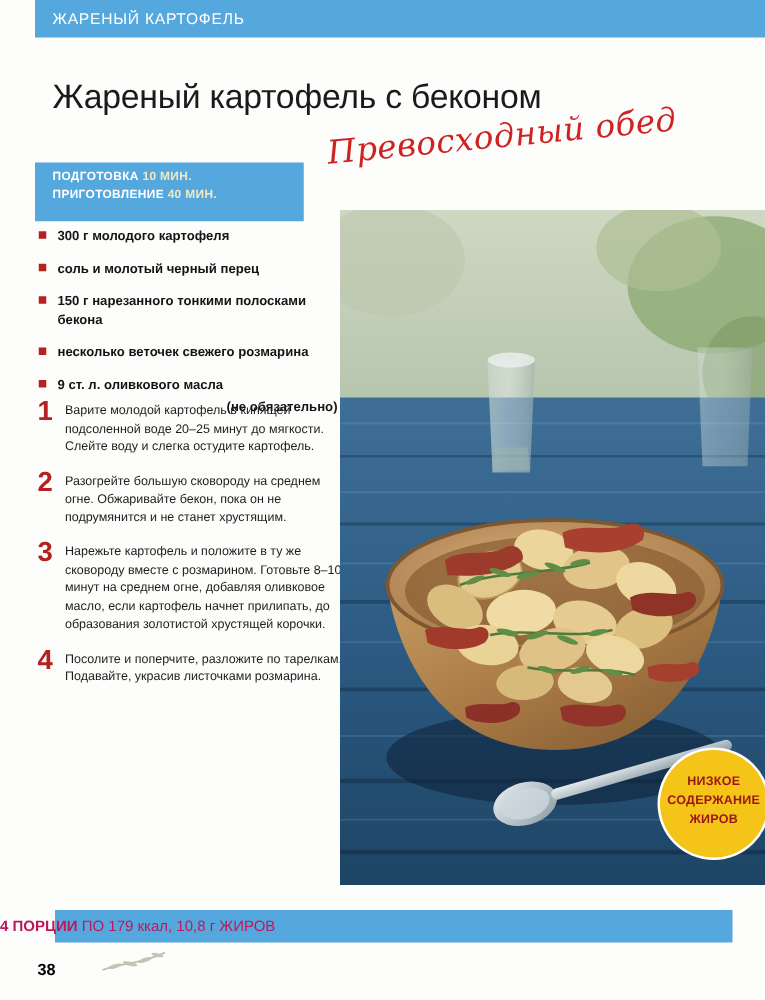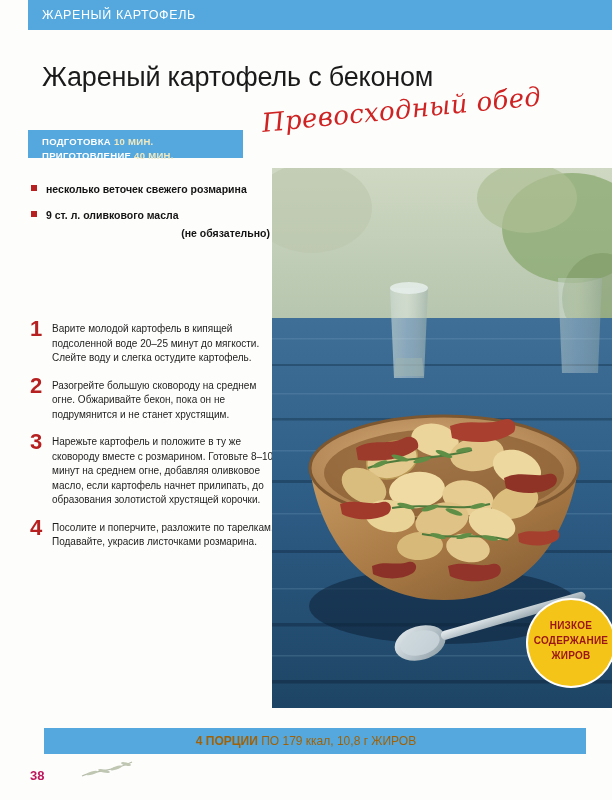--- a/index.html
+++ b/index.html
@@ -60,21 +60,21 @@
     transform: rotate(-5.5deg);
     transform-origin: left center;
     white-space: nowrap;
     letter-spacing: 0.4px;
   }
 
   
   .time-box {
     position: absolute;
     left: 28px; top: 130px;
-    width: 215px; height: 28px;
+    width: 215px; height: 47px;
     background: #55a8dd;
   }
   .time-row {
     position: absolute;
     left: 14px;
     font-size: 9.5px;
     font-weight: bold;
     color: #ffffff;
     letter-spacing: 0.3px;
     white-space: nowrap;
@@ -173,34 +173,33 @@
   .footer-bar {
     position: absolute;
     left: 44px; top: 728px;
     width: 542px; height: 26px;
     background: #55a8dd;
   }
   .footer-text {
     position: absolute;
     left: 0; top: 6px;
     width: 100%;
-    text-align: center;
     font-size: 12px;
-    color: #a16207;
+    color: #be185d;
     white-space: nowrap;
   }
   .footer-text b { font-weight: bold; }
 
   
   .page-number {
     position: absolute;
     left: 30px; top: 768px;
     font-size: 13px;
     font-weight: bold;
-    color: #be185d;
+    color: #000000;
   }
   .deco-sprig {
     position: absolute;
     left: 78px; top: 756px;
     opacity: 0.55;
   }
 </style>
 </head>
 <body>
 
@@ -218,20 +217,32 @@
       <span>ПОДГОТОВКА</span>
       <span class="time-val">10 МИН.</span>
     </div>
     <div class="time-row r2">
       <span>ПРИГОТОВЛЕНИЕ</span>
       <span class="time-val">40 МИН.</span>
     </div>
   </div>
 
   <div class="ingredients">
+    <div class="ing-item">
+      <span class="bullet"></span>
+      <span>300 г молодого картофеля</span>
+    </div>
+    <div class="ing-item">
+      <span class="bullet"></span>
+      <span>соль и молотый черный перец</span>
+    </div>
+    <div class="ing-item">
+      <span class="bullet"></span>
+      <span>150 г нарезанного тонкими полосками бекона</span>
+    </div>
     <div class="ing-item">
       <span class="bullet"></span>
       <span>несколько веточек свежего розмарина</span>
     </div>
     <div class="ing-item">
       <span class="bullet"></span>
       <span>9 ст. л. оливкового масла</span>
       <span class="ing-sub">(не обязательно)</span>
     </div>
   </div>

